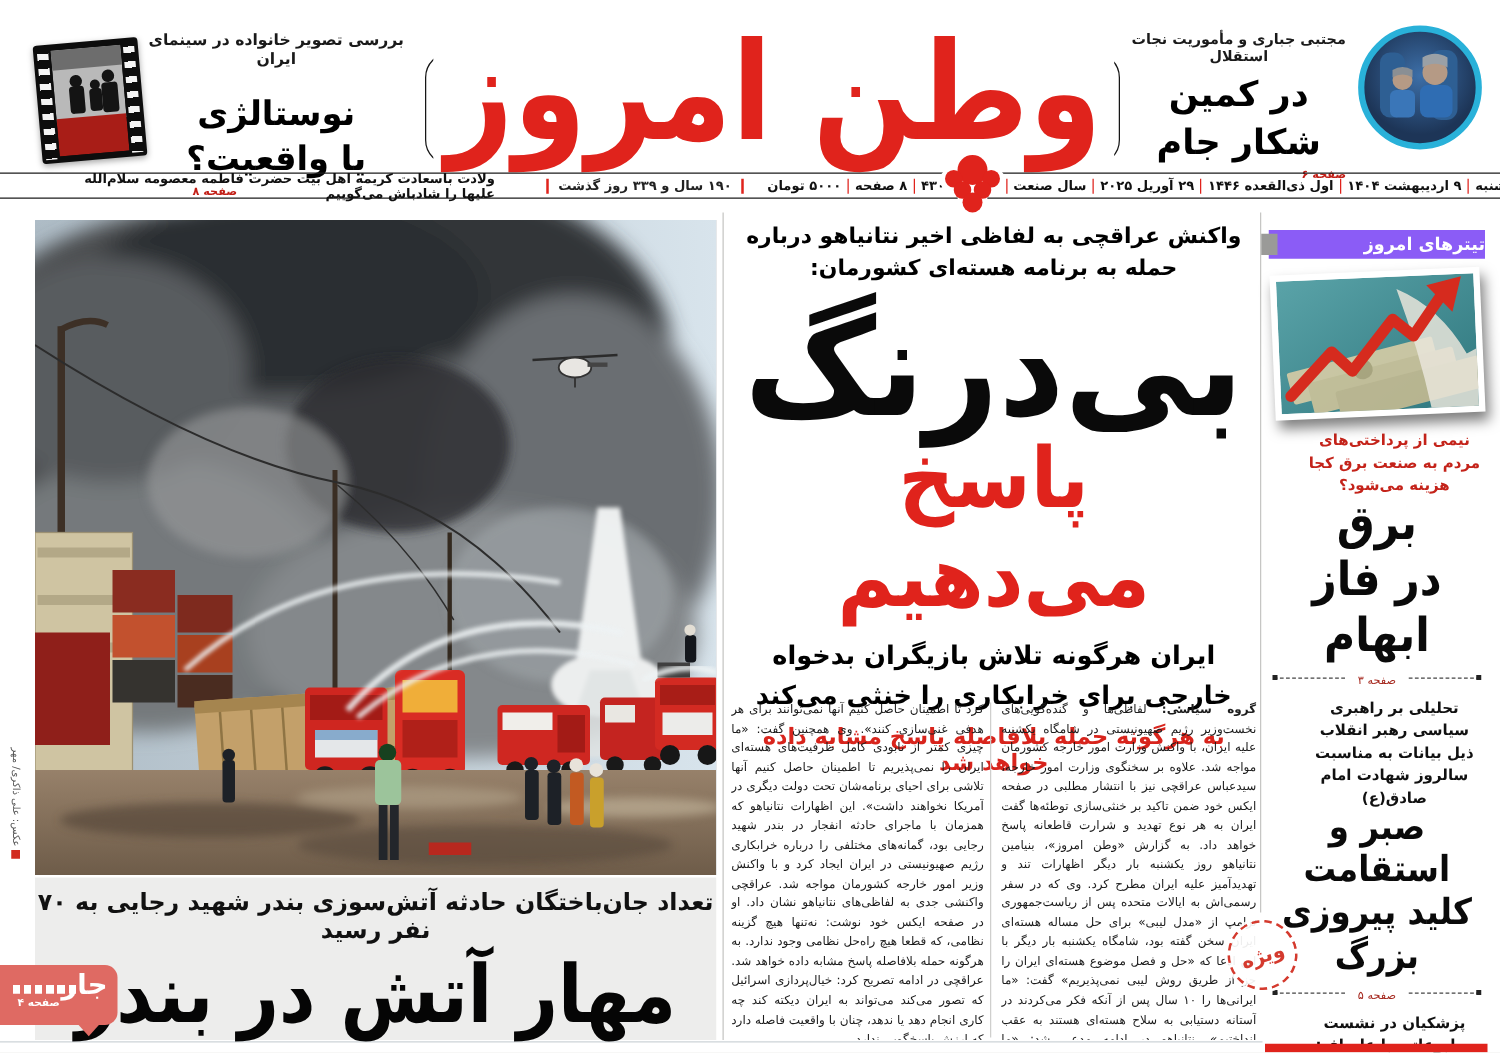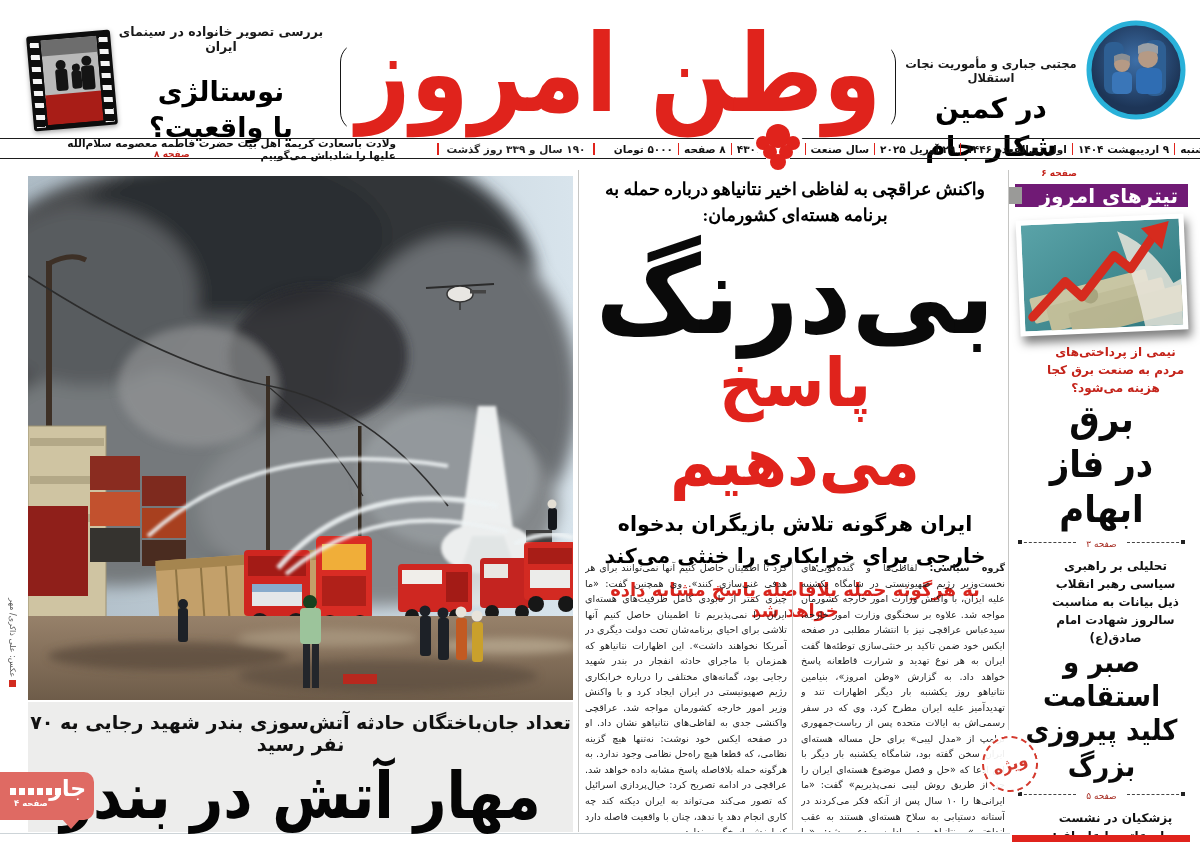--- a/index.html
+++ b/index.html
@@ -34,21 +34,21 @@
   #mh-tag{position:absolute;right:34px;top:16px;font-size:13px;font-weight:bold;
     color:#1a1a1a;background:#fff;padding:0 8px;letter-spacing:2px;}
   #mh-tagline-rule{position:absolute;right:190px;top:25px;width:150px;height:2px;background:#1c1c1c;border-radius:2px;}
   #mh-logo{position:absolute;left:0;right:0;top:12px;text-align:center;
     font-size:92px;font-weight:bold;color:#e0231c;line-height:1.05;
     transform:scale(1.02,1.18);transform-origin:center top;
     background:transparent;white-space:nowrap;}
   #mh-logo span{background:#fff;padding:0 10px;}
   #mh-medallion{left:752px;top:118px;width:52px;height:56px;z-index:6;}
 
-  .tr-block{left:905px;top:24px;width:172px;margin-top:33px;}
+  .tr-block{left:905px;top:24px;width:172px;}
   #tr-photo{left:1086px;top:20px;width:100px;height:100px;}
 
   
   #datebar{left:0;top:138px;width:1200px;height:21px;
     border-top:1.3px solid #1d1d1d;border-bottom:1.3px solid #1d1d1d;
     display:flex;align-items:center;font-size:10.5px;font-weight:bold;}
   #datebar .zone{display:flex;align-items:center;justify-content:center;}
   #db-right{width:47%;}
   #db-center{width:20%;}
   #db-left{width:33%;padding-left:44px;}
@@ -73,40 +73,40 @@
     border-radius:0 10px 10px 0;z-index:4;color:#fff;}
   #corner-bubble .big{position:absolute;right:8px;top:4px;font-size:22px;font-weight:bold;letter-spacing:6px;}
   #corner-bubble .dashes{position:absolute;left:10px;top:16px;width:52px;height:7px;
     background:repeating-linear-gradient(90deg,#fff 0 6px,transparent 6px 9px);}
   #corner-bubble .pg{position:absolute;left:14px;top:26px;font-size:8.5px;font-weight:bold;}
   #corner-bubble .tail{position:absolute;right:14px;bottom:-9px;width:0;height:0;
     border-left:9px solid transparent;border-right:9px solid transparent;border-top:10px solid #df6a63;}
 
   
   #lead{left:585px;top:176px;width:420px;}
-  #lead-kicker{font-size:17.5px;font-weight:bold;line-height:1.5;text-align:center;color:#000;font-family:Liberation Serif, serif;}
+  #lead-kicker{font-size:17.5px;font-weight:bold;line-height:1.5;text-align:center;color:#000;}
   #lead-h1{margin-top:2px;font-size:103px;font-weight:bold;color:#0a0a0a;text-align:center;
     line-height:1.25;letter-spacing:-2px;transform:scaleY(1.05);}
   #lead-h2{margin-top:-10px;font-size:62px;font-weight:bold;color:#e0231c;text-align:center;
     letter-spacing:-1px;transform:scaleY(1.08);}
   #lead-deck{margin-top:14px;font-size:20.5px;font-weight:bold;text-align:center;line-height:1.55;color:#000;}
   #lead-subdeck{margin-top:6px;font-size:18px;font-weight:bold;text-align:center;color:#d8241c;}
   #lead-cols{position:absolute;left:585px;top:560px;width:420px;height:272px;}
   .bodycol{position:absolute;top:0;height:272px;overflow:hidden;
     font-size:9.6px;line-height:1.62;text-align:justify;color:#1c1c1c;}
   #col-r{right:0;width:204px;}
   #col-l{left:0;width:202px;}
   #col-div{position:absolute;right:212px;top:2px;height:268px;width:1px;background:#cfcfcd;}
   .lede{font-weight:bold;}
 
   
   #sidebar{left:1015px;top:184px;width:173px;}
-  #sb-head{position:relative;height:23px;background:#701a75;color:#fff;
-    font-size:20px;font-weight:bold;display:flex;align-items:center;
-    padding-right:10px;margin-bottom:10px;}
+  #sb-head{position:relative;height:23px;background:#8b5cf6;color:#fff;
+    font-size:14px;font-weight:bold;display:flex;align-items:center;
+    margin-bottom:10px;}
   #sb-head .gsq{position:absolute;left:-6px;top:3px;width:13px;height:17px;background:#9a9a98;}
   #chart-card{position:relative;width:168px;height:116px;margin:0 auto 10px;
     background:#ffffff;padding:5px;transform:rotate(-2.5deg);
     box-shadow:3px 7px 10px rgba(0,0,0,.5);}
   .sb-kick{font-size:12px;font-weight:bold;line-height:1.5;text-align:center;color:#111;margin-left:28px;}
   .sb-kick.redk{color:#c4231a;}
   .sb-title{font-size:34px;font-weight:bold;text-align:center;color:#0a0a0a;
     line-height:1.2;letter-spacing:-1px;transform:scaleY(1.1);}
   .sb-title.md{font-size:26px;}
   .sb-pg{position:relative;margin:7px 2px 6px;text-align:center;}

